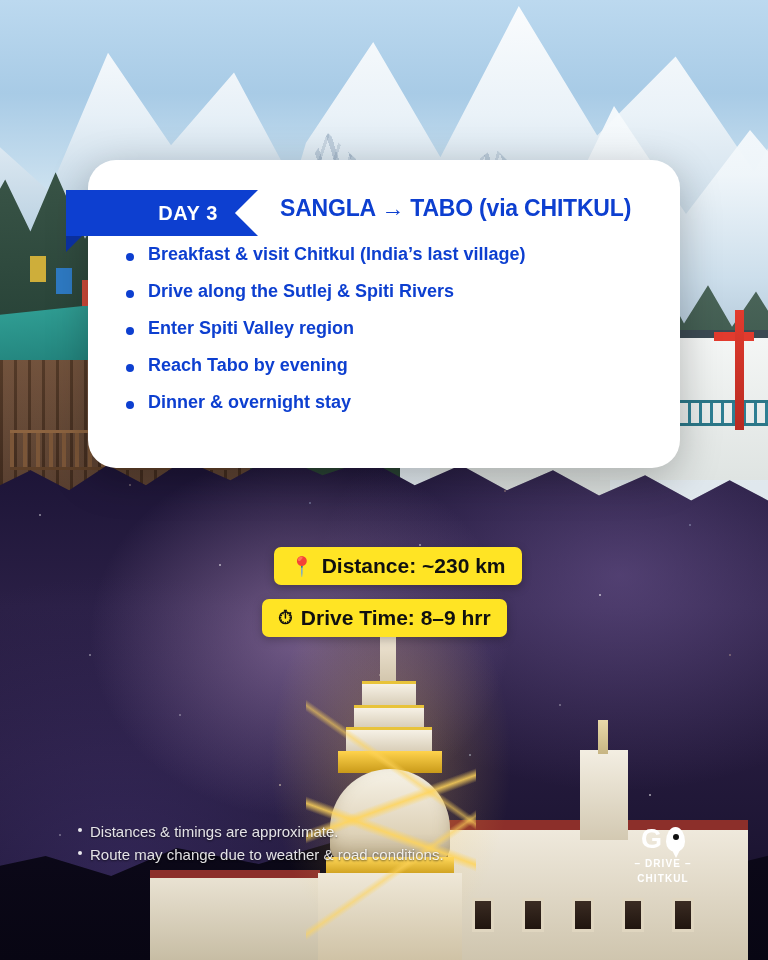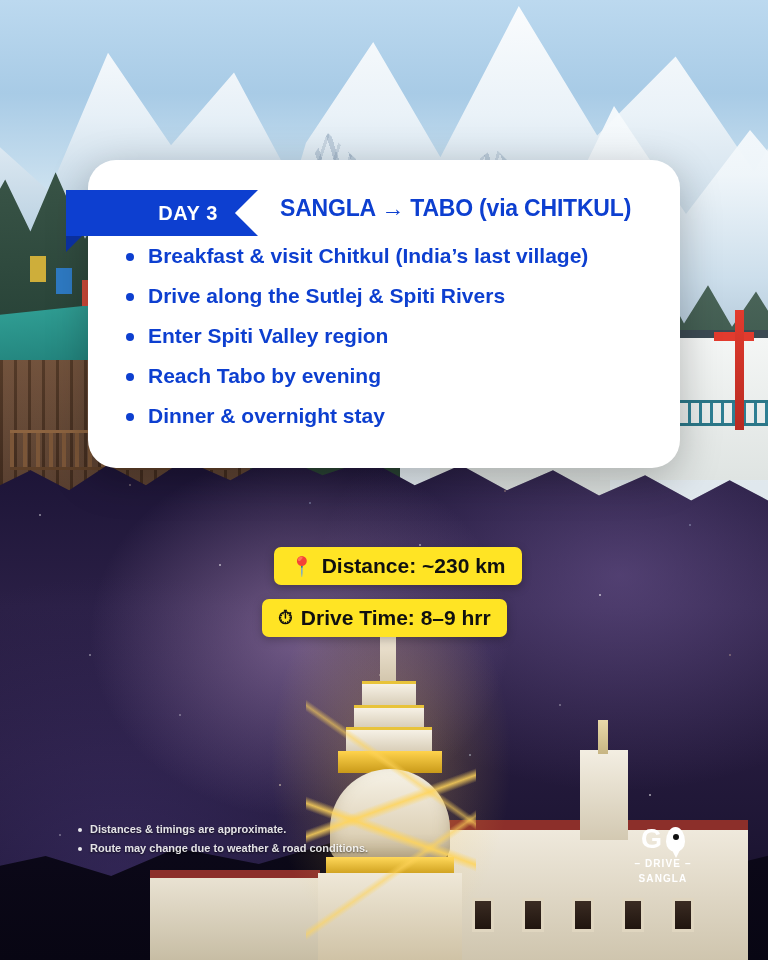--- a/index.html
+++ b/index.html
@@ -248,21 +248,21 @@
     color: #0d3fd0; font-size: 23px; font-weight: 700; letter-spacing: -.2px;
     line-height: 1.2;
   }
   .bullets {
     position: absolute; left: 124px; top: 245px; width: 530px;
     list-style: none;
   }
   .bullets li {
     position: relative;
     color: #0d3fd0;
-    font-size: 21px;
+    font-size: 18px;
     font-weight: 700;
     line-height: 1.0;
     padding: 0 0 0 24px;
     margin-bottom: 19px;
     white-space: nowrap;
   }
   .bullets li::before {
     content: ""; position: absolute; left: 2px; top: 8px;
     width: 8px; height: 8px; border-radius: 50%; background: #0d3fd0;
   }
@@ -284,21 +284,21 @@
   .pill .emoji { font-size: 19px; }
 
   
   .notes {
     position: absolute; left: 78px; top: 824px; width: 330px;
     list-style: none;
   }
   .notes li {
     position: relative;
     color: rgba(255,255,255,.88);
-    font-size: 11px; font-weight: 700;
+    font-size: 15px; font-weight: 400;
     line-height: 1.0;
     padding-left: 12px;
     margin-bottom: 8px;
     text-shadow: 0 1px 2px rgba(0,0,0,.6);
     white-space: nowrap;
   }
   .notes li::before {
     content: ""; position: absolute; left: 0; top: 4px;
     width: 4px; height: 4px; border-radius: 50%; background: rgba(255,255,255,.9);
   }
@@ -419,17 +419,17 @@
     <li>Route may change due to weather &amp; road conditions.</li>
   </ul>
 
   <div class="logo">
     <div class="logo-top">
       <span>G</span>
       <span class="logo-pin"></span>
     </div>
     <div class="logo-sub">
       <div>– DRIVE –</div>
-      <div>SANGLA</div>
+      <div>CHITKUL</div>
     </div>
   </div>
 
 </div>
 
 </body></html>

